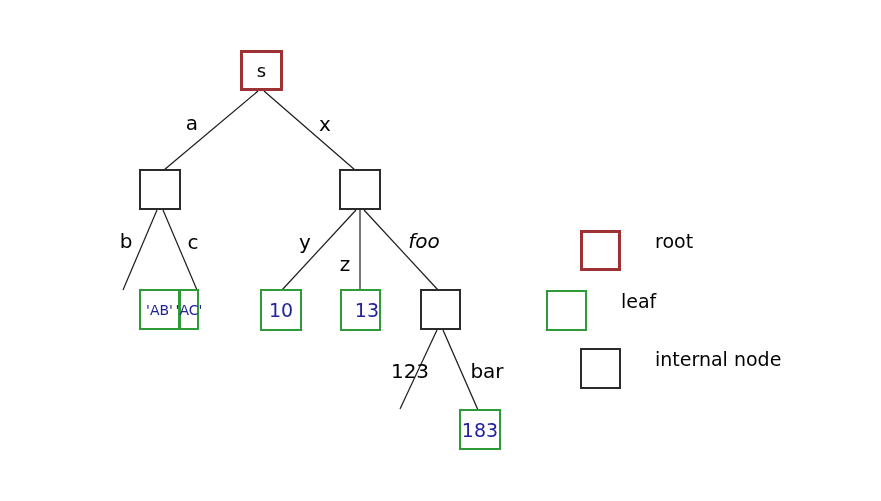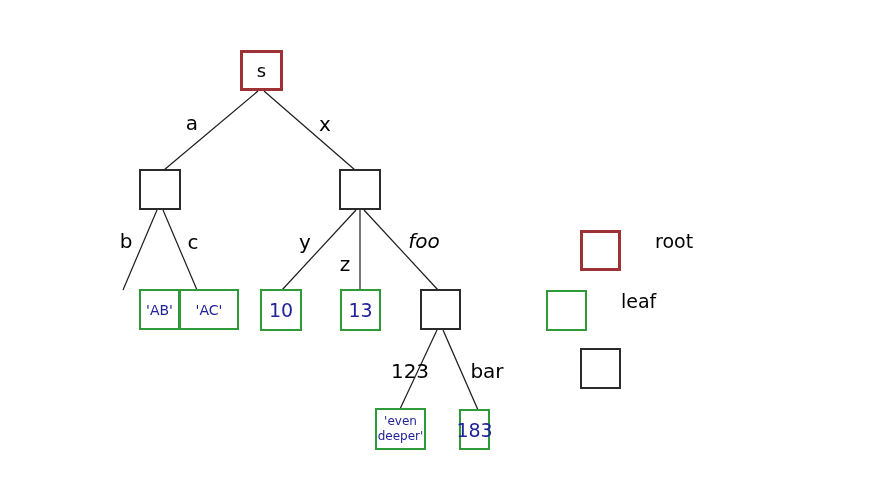--- a/index.html
+++ b/index.html
@@ -98,38 +98,34 @@
   <div class="node internal" style="left:139px; top:169px; width:42px; height:41px;"></div>
 
   <div class="node internal" style="left:339px; top:169px; width:42px; height:41px;"></div>
 
   <div class="node internal" style="left:420px; top:289px; width:41px; height:41px;"></div>
 
   <div class="node leaf leaf-val-md" style="left:100px; top:289px; width:41px; height:41px;margin-left:39px;">
     <span>'AB'</span>
   </div>
 
-  <div class="node leaf leaf-val-md" style="left:179px; top:289px; width:60px; height:41px;">
+  <div class="node leaf leaf-val-md" style="left:179px; top:289px; width:20px; height:41px;">
     <span>'AC'</span>
   </div>
 
   <div class="node leaf leaf-val-lg" style="left:260px; top:289px; width:42px; height:42px;">
     <span>10</span>
   </div>
 
-  <div class="node leaf leaf-val-lg" style="left:340px; top:289px; width:41px; height:42px;">
+  <div class="node leaf leaf-val-lg" style="left:340px; top:289px; width:41px; height:42px;justify-content:flex-end;">
     <span>13</span>
   </div>
 
-  <div class="node leaf leaf-val-sm" style="left:375px; top:408px; width:51px; height:42px; flex-direction:column;">
-    <span>'even</span>
-    <span>deeper'</span>
-  </div>
 
-  <div class="node leaf leaf-val-lg" style="left:459px; top:409px; width:31px; height:41px;">
+  <div class="node leaf leaf-val-lg" style="left:459px; top:409px; width:42px; height:41px;">
     <span>183</span>
   </div>
 
   <div class="edge-label" style="left:192px; top:123px;">a</div>
   <div class="edge-label" style="left:325px; top:124px;">x</div>
   <div class="edge-label" style="left:126px; top:241px;">b</div>
   <div class="edge-label" style="left:193px; top:242px;">c</div>
   <div class="edge-label" style="left:305px; top:242px;">y</div>
   <div class="edge-label" style="left:345px; top:264px;">z</div>
   <div class="edge-label" style="left:424px; top:241px;font-style:italic;">foo</div>
@@ -140,16 +136,17 @@
     <div class="legend-row" style="left:580px; top:230px;">
       <div class="legend-swatch root"></div>
       <div class="legend-label">root</div>
     </div>
     <div class="legend-row" style="left:546px; top:290px;">
       <div class="legend-swatch leaf"></div>
       <div class="legend-label">leaf</div>
     </div>
     <div class="legend-row" style="left:580px; top:348px;">
       <div class="legend-swatch internal"></div>
+      <div class="legend-label">internal node</div>
     </div>
   </div>
 
 </div>
 
 </body></html>

